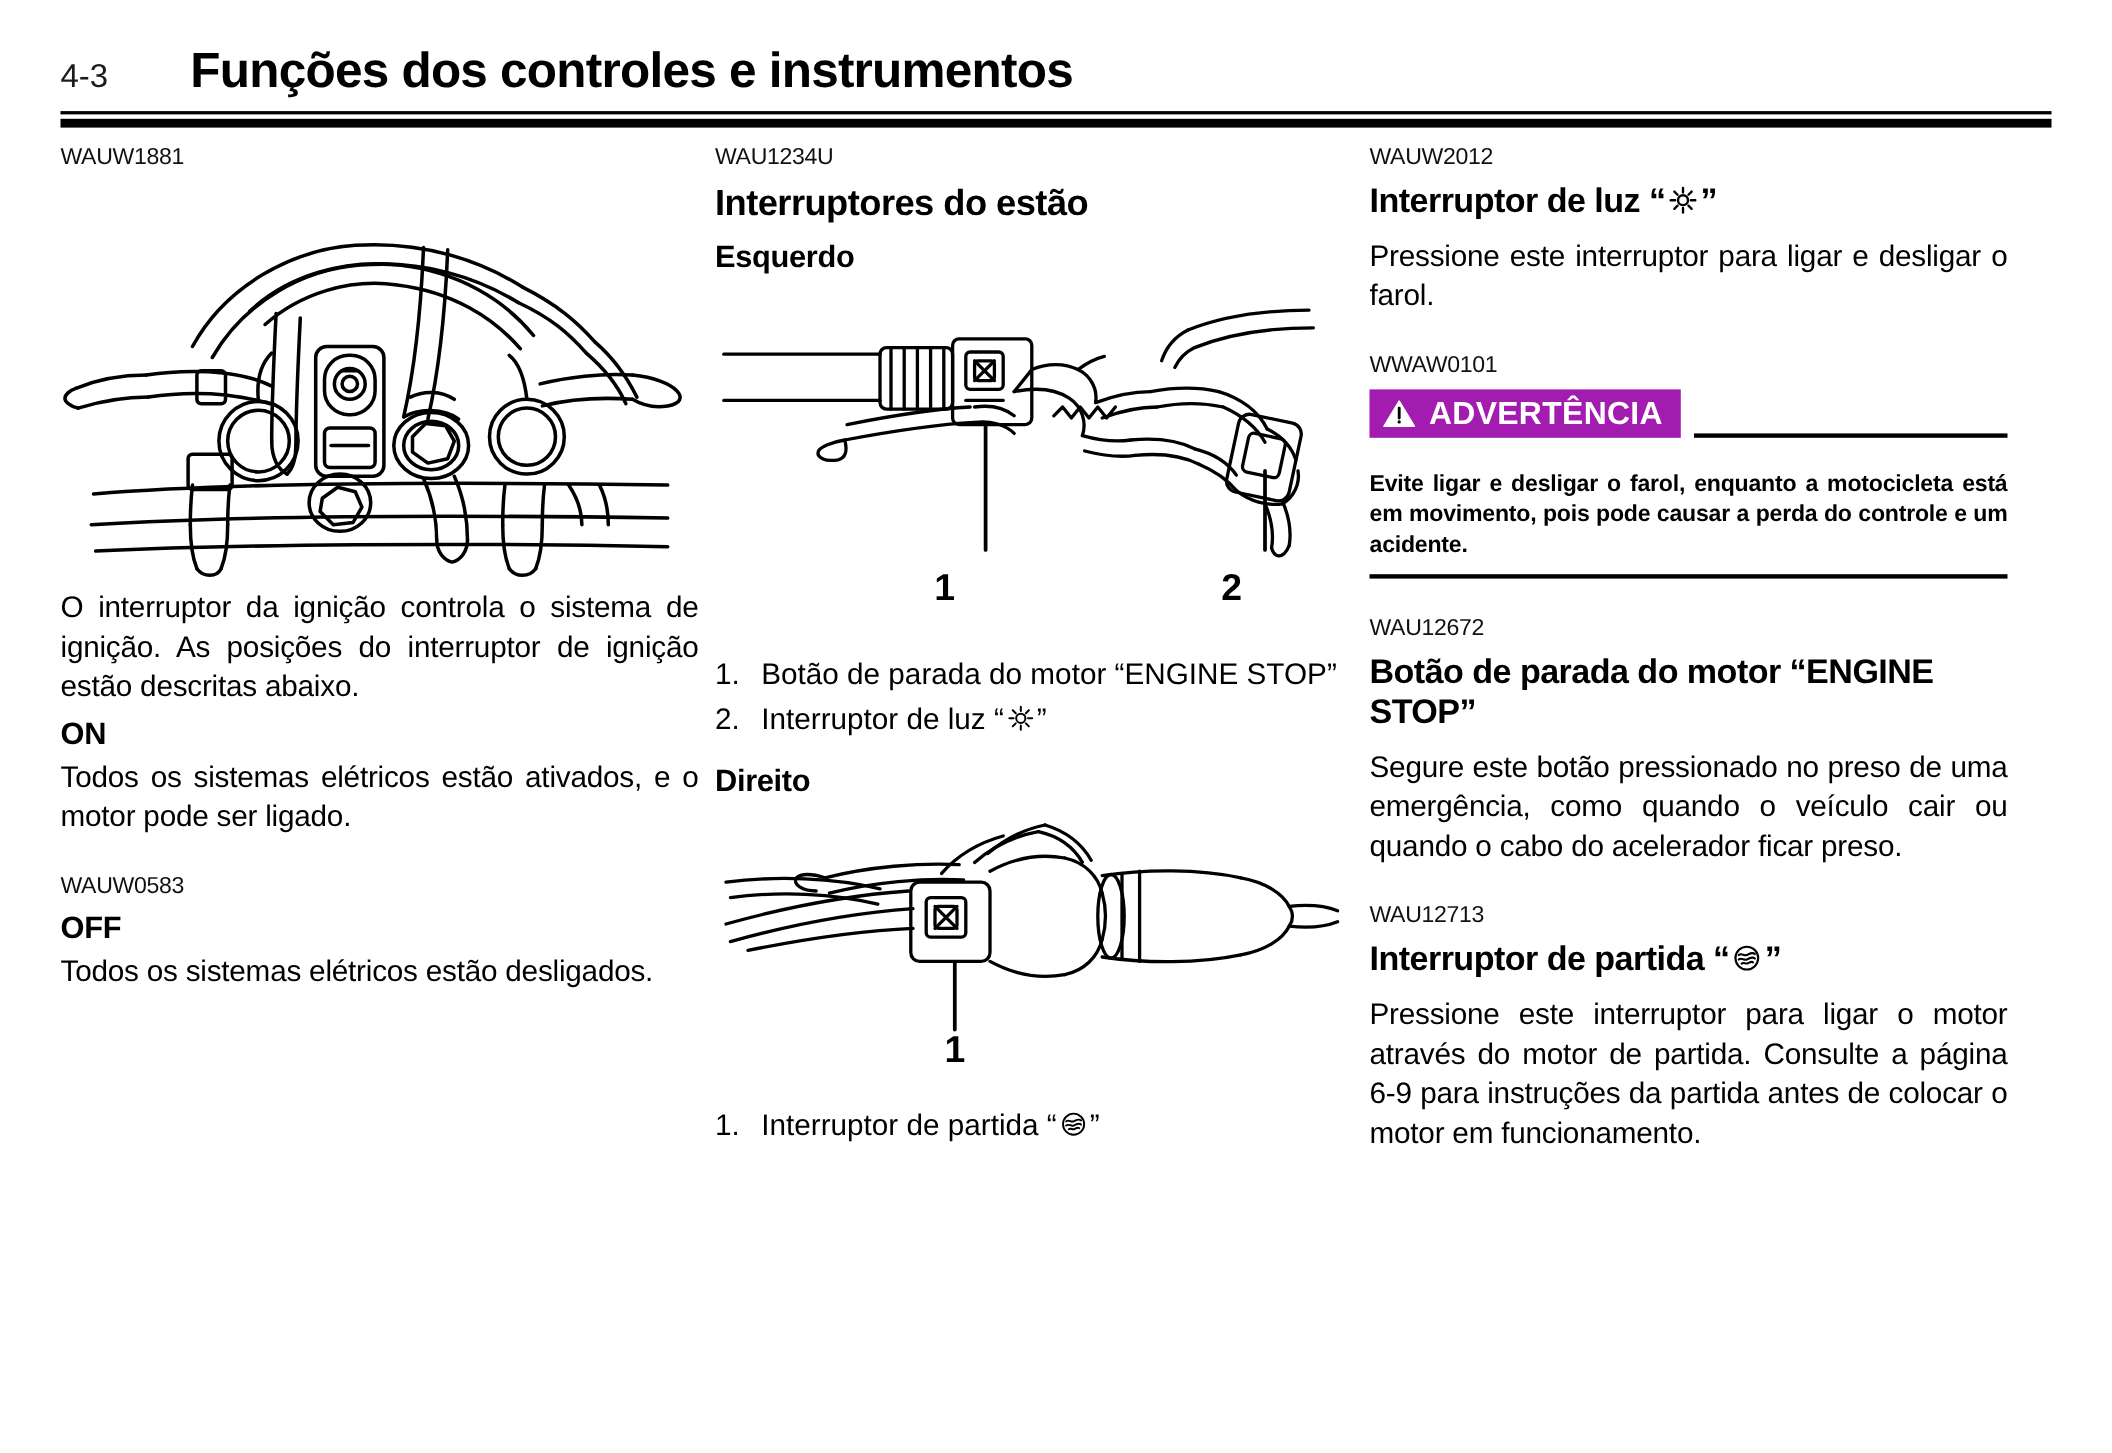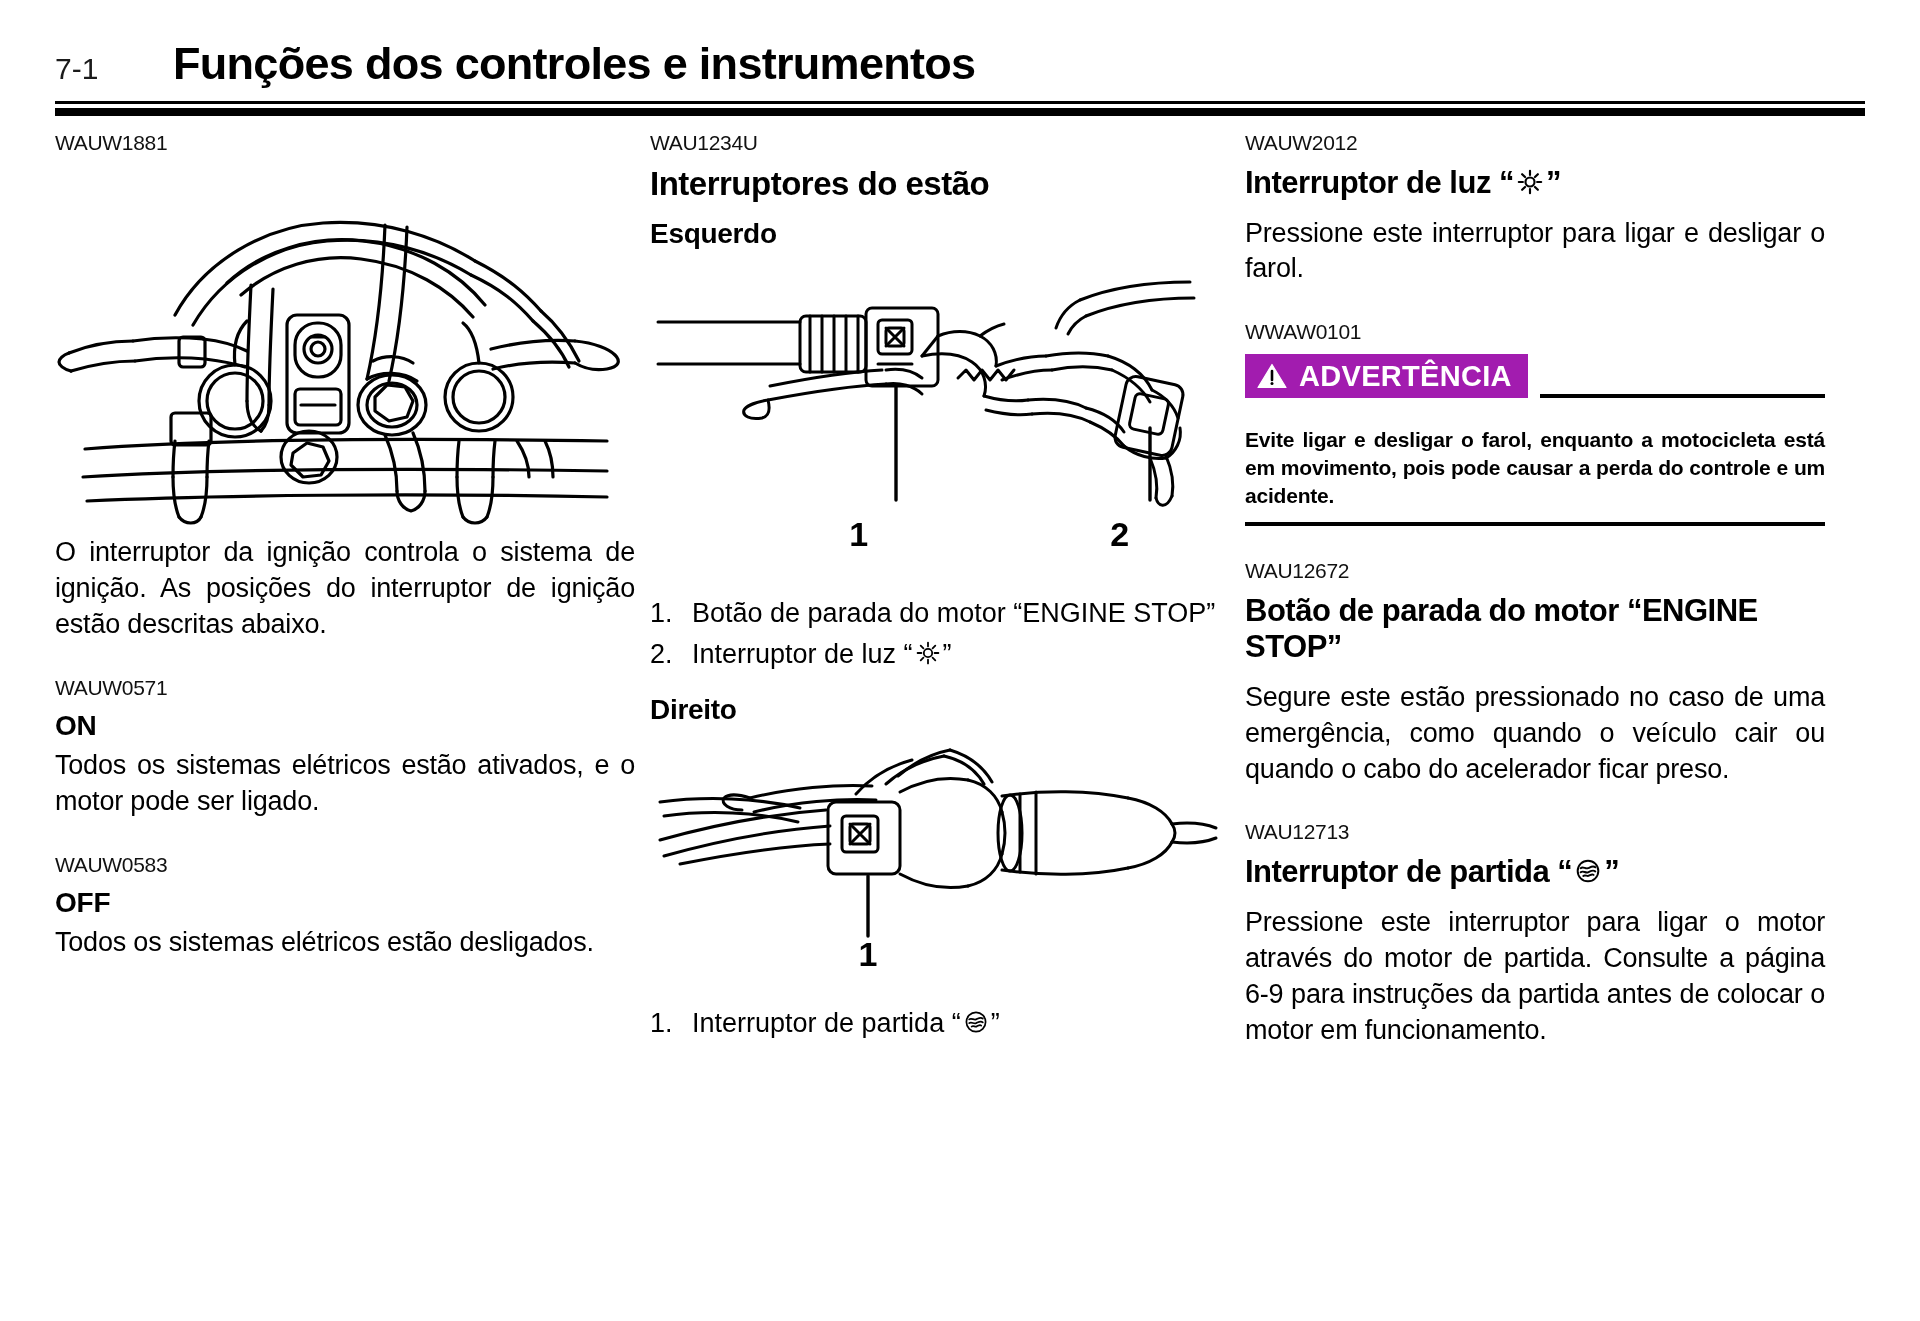--- a/index.html
+++ b/index.html
@@ -206,21 +206,21 @@
     font-size: 34px;
     font-weight: bold;
   }
 </style>
 </head>
 <body>
 
 <div class="page">
 
   <div class="page-header">
-    <div class="folio">7-1</div>
+    <div class="folio">4-3</div>
     <div class="header-title">Funções dos controles e instrumentos</div>
   </div>
   <div class="header-rule-thin"></div>
   <div class="header-rule-thick"></div>
 
   <div class="col col-1">
 
     <div class="ref-code">WAUW1881</div>
 
 
@@ -306,21 +306,20 @@
 
         <path d="M462 276 C470 288 474 300 474 312"></path>
         <path d="M490 276 C496 288 498 300 498 312"></path>
 
         <path d="M32 336 C160 330 360 328 552 332"></path>
       </svg>
     </div>
 
     <p class="body">O interruptor da ignição controla o sistema de ignição. As posições do interruptor de ignição estão descritas abaixo.</p>
 
-    <div class="ref-code spaced-top">WAUW0571</div>
     <h3 class="state-title">ON</h3>
     <p class="body">Todos os sistemas elétricos estão ativados, e o motor pode ser ligado.</p>
 
     <div class="ref-code spaced-top">WAUW0583</div>
     <h3 class="state-title">OFF</h3>
     <p class="body">Todos os sistemas elétricos estão desligados.</p>
   </div>
 
   <div class="col col-2">
 
@@ -503,21 +502,21 @@
           <span class="label">ADVERTÊNCIA</span>
         </div>
         <div class="warn-banner-tail"></div>
       </div>
       <p class="warn-body">Evite ligar e desligar o farol, enquanto a motocicleta está em movimento, pois pode causar a perda do controle e um acidente.</p>
       <div class="warn-rule-bottom"></div>
     </div>
 
     <div class="ref-code spaced-top">WAU12672</div>
     <h2 class="sec-title" style="font-size:31px;">Botão de parada do motor “ENGINE STOP”</h2>
-    <p class="body">Segure este estão pressionado no caso de uma emergência, como quando o veículo cair ou quando o cabo do acelerador ficar preso.</p>
+    <p class="body">Segure este botão pressionado no preso de uma emergência, como quando o veículo cair ou quando o cabo do acelerador ficar preso.</p>
 
     <div class="ref-code spaced-top">WAU12713</div>
     <h2 class="sec-title" style="font-size:31px;">
       <span>Interruptor de partida “</span><span class="sym"><svg width="28" height="28" viewBox="0 0 26 26" fill="none" stroke="#000" stroke-width="1.8" stroke-linecap="round">
             <circle cx="13" cy="13" r="9.6"></circle>
             <path d="M6.2 10.4 C8.4 8.4 10.6 11.4 13 10.4 C15.4 9.4 17.6 7.6 19.8 9.6"></path>
             <path d="M6.2 14.2 C8.4 12.2 10.6 15.2 13 14.2 C15.4 13.2 17.6 11.4 19.8 13.4"></path>
             <path d="M8.6 17.6 C10.4 16.2 12 18.2 13.8 17.4 C15.6 16.6 16.8 15.4 18.2 16.6"></path>
           </svg></span><span>”</span>
     </h2>

